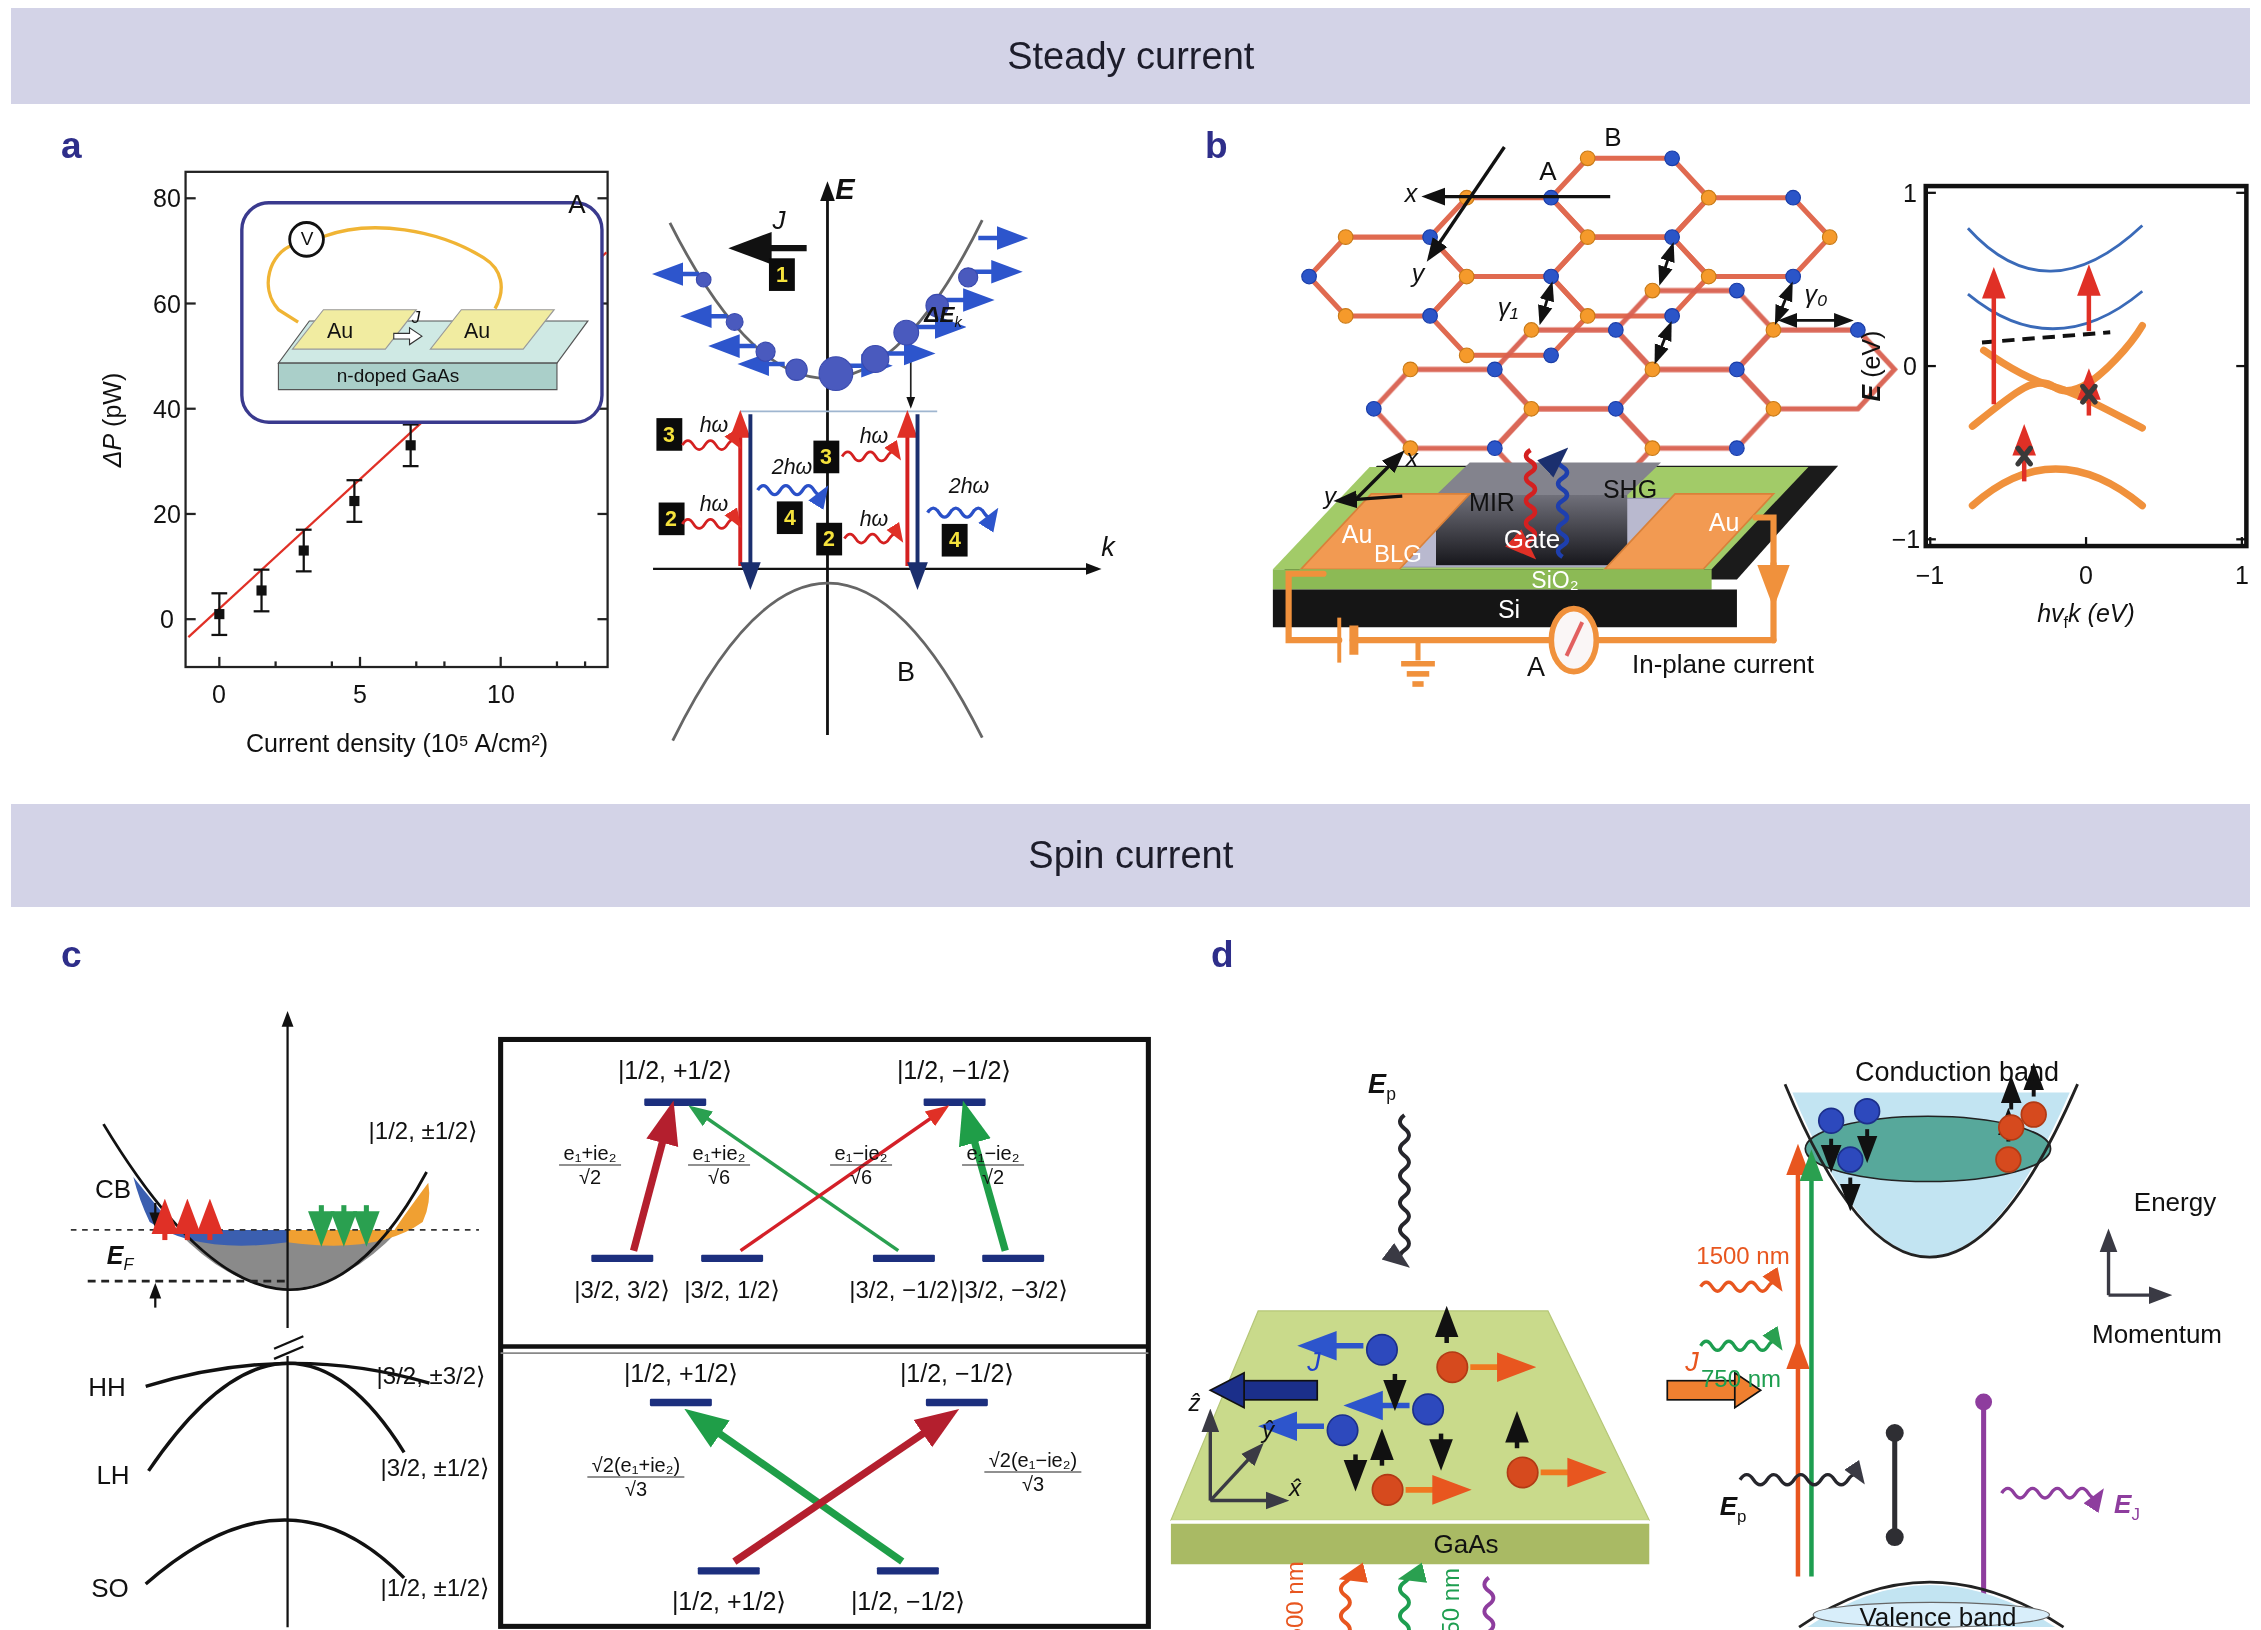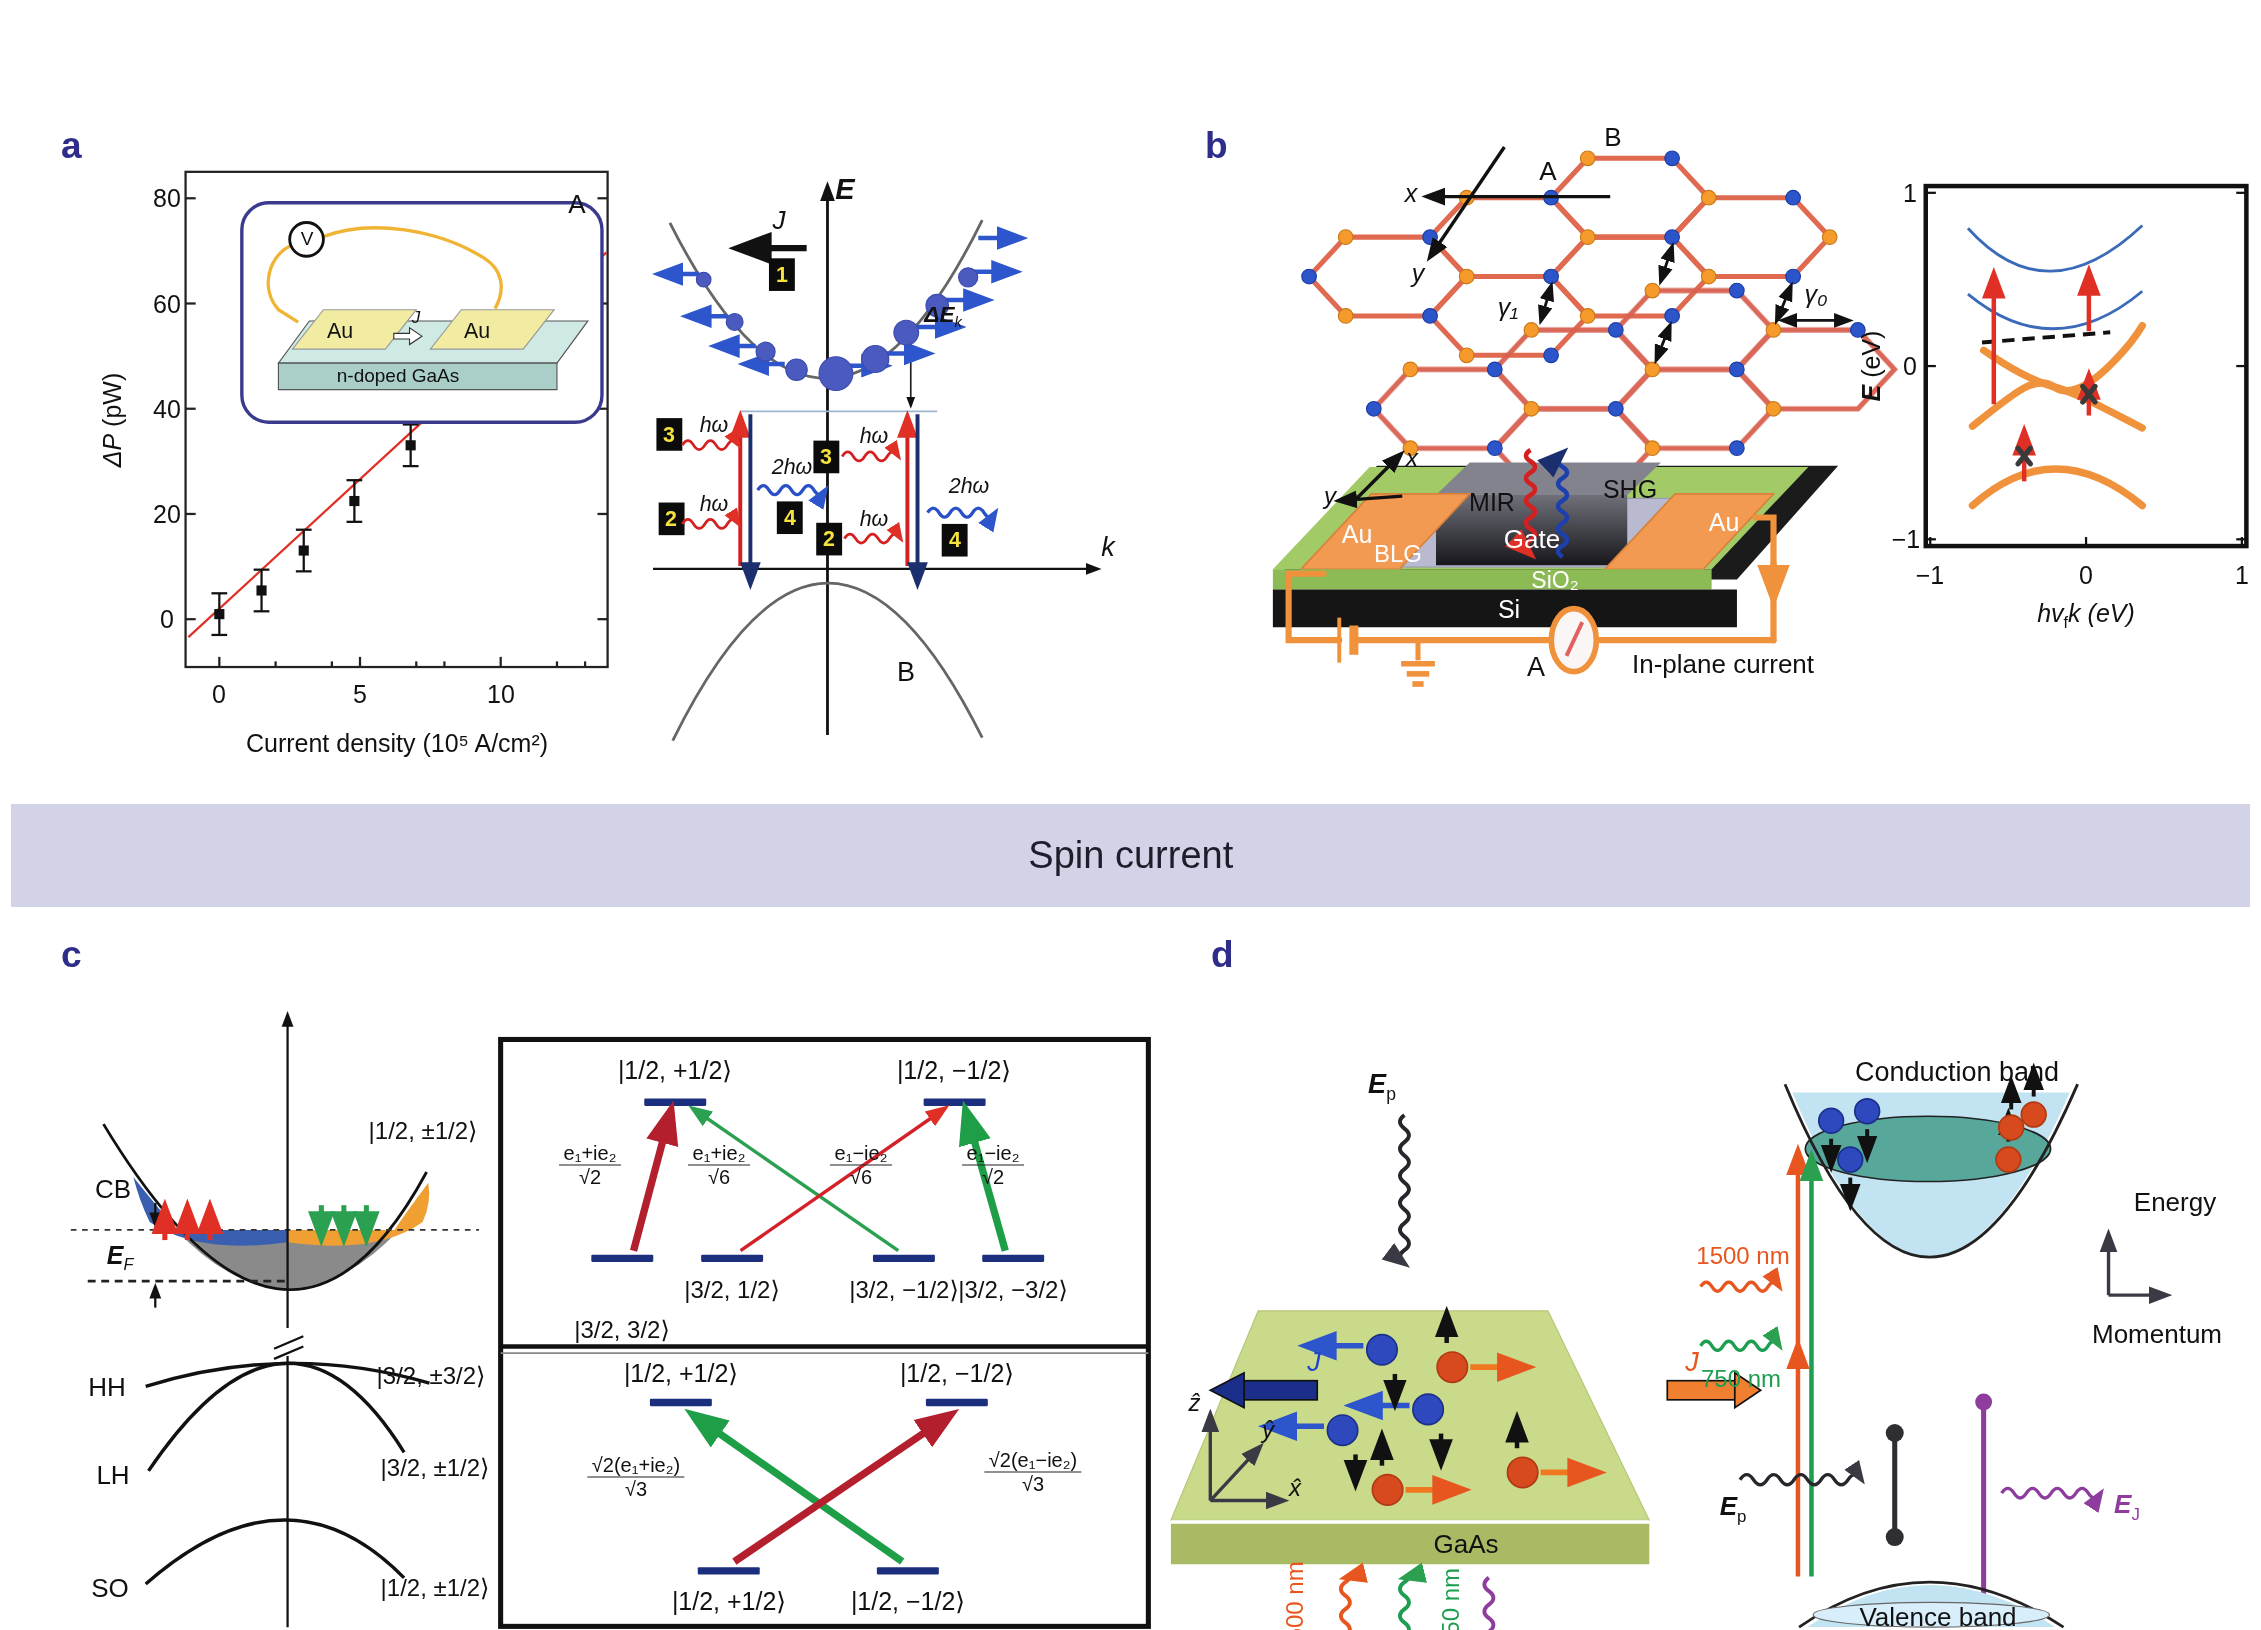--- a/index.html
+++ b/index.html
@@ -58,20 +58,23 @@
         </marker>
     <marker id="mk-purple" orient="auto-start-reverse" markerWidth="7" markerHeight="7" refX="6" refY="3" viewBox="0 0 8 6">
           <path d="M0,0L8,3L0,6Z" fill="#8e3d9e"></path>
         </marker>
     <marker id="mk-dark" orient="auto-start-reverse" markerWidth="7" markerHeight="7" refX="6" refY="3" viewBox="0 0 8 6">
           <path d="M0,0L8,3L0,6Z" fill="#3a3a44"></path>
         </marker>
   </defs>
     </svg>
 
+  <div class="banner" style="top:8.4px;height:96px;">
+    <span>Steady current</span>
+  </div>
   <div class="banner" style="top:804px;height:103px;">
     <span>Spin current</span>
   </div>
 
   <div class="plab" style="left:61px;top:125px;">a</div>
   <div class="plab" style="left:1205px;top:125px;">b</div>
   <div class="plab" style="left:61px;top:934px;">c</div>
   <div class="plab" style="left:1211px;top:934px;">d</div>
 
   <div class="p" style="left:56px;top:124px;width:563px;height:664px;">
@@ -489,21 +492,21 @@
       </g>
       <line x1="246" y1="420" x2="312" y2="172" stroke="#b41f2e" stroke-width="13" marker-end="url(#mk-dred)"></line>
       <line x1="716" y1="420" x2="352" y2="168" stroke="#2aa050" stroke-width="6" marker-end="url(#mk-green)"></line>
       <line x1="436" y1="420" x2="798" y2="168" stroke="#d42028" stroke-width="6" marker-end="url(#mk-red)"></line>
       <line x1="906" y1="420" x2="836" y2="172" stroke="#1f9e48" stroke-width="13" marker-end="url(#mk-dgreen)"></line>
       <line x1="723" y1="972" x2="352" y2="712" stroke="#1f9e48" stroke-width="13" marker-end="url(#mk-dgreen)"></line>
       <line x1="425" y1="972" x2="808" y2="712" stroke="#b41f2e" stroke-width="13" marker-end="url(#mk-dred)"></line>
     </svg>
     <span class="l f44" style="left:180px;top:56px;">|1/2, +1/2⟩</span>
     <span class="l f44" style="left:459px;top:56px;">|1/2, −1/2⟩</span>
-    <span class="l f42" style="left:127px;top:276px;margin-top:40px;">|3/2, 3/2⟩</span>
+    <span class="l f42" style="left:127px;top:276px;">|3/2, 3/2⟩</span>
     <span class="l f42" style="left:237px;top:276px;">|3/2, 1/2⟩</span>
     <span class="l f42" style="left:409px;top:276px;">|3/2, −1/2⟩</span>
     <span class="l f42" style="left:518px;top:276px;">|3/2, −3/2⟩</span>
     <div class="frac" style="left:95px;top:151px;">
       <div class="num">e₁+ie₂</div>
         <div class="den">√2</div>
       </div>
     <div class="frac" style="left:224px;top:151px;">
       <div class="num">e₁+ie₂</div>
         <div class="den">√6</div>

